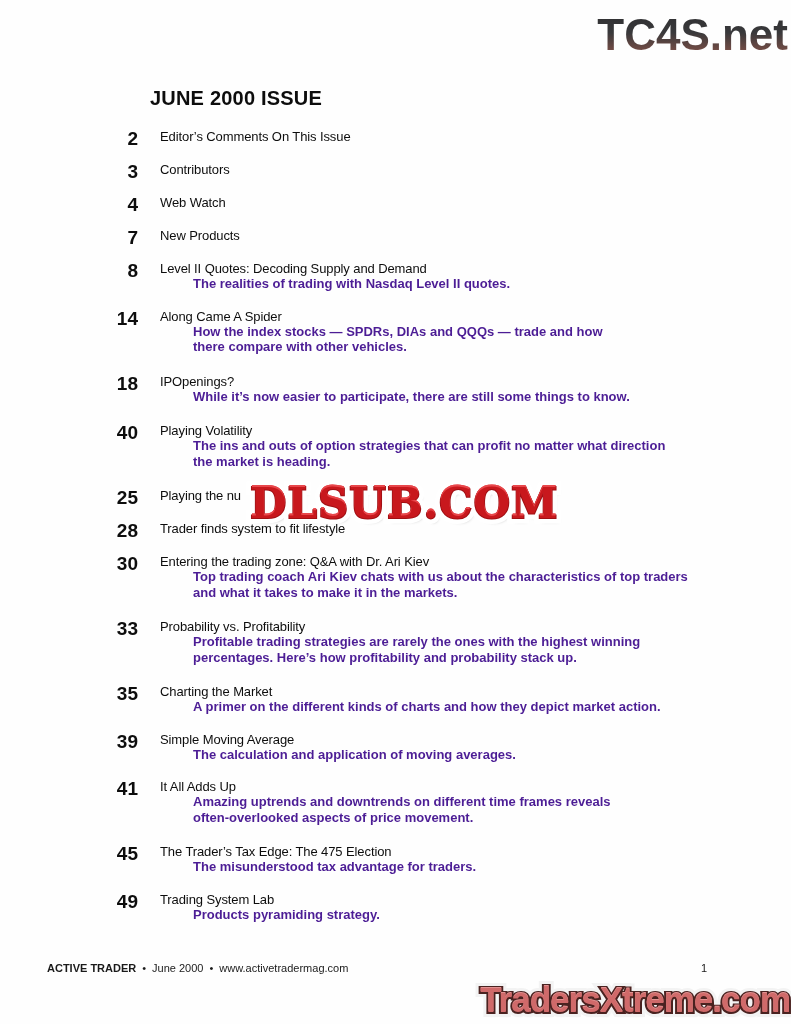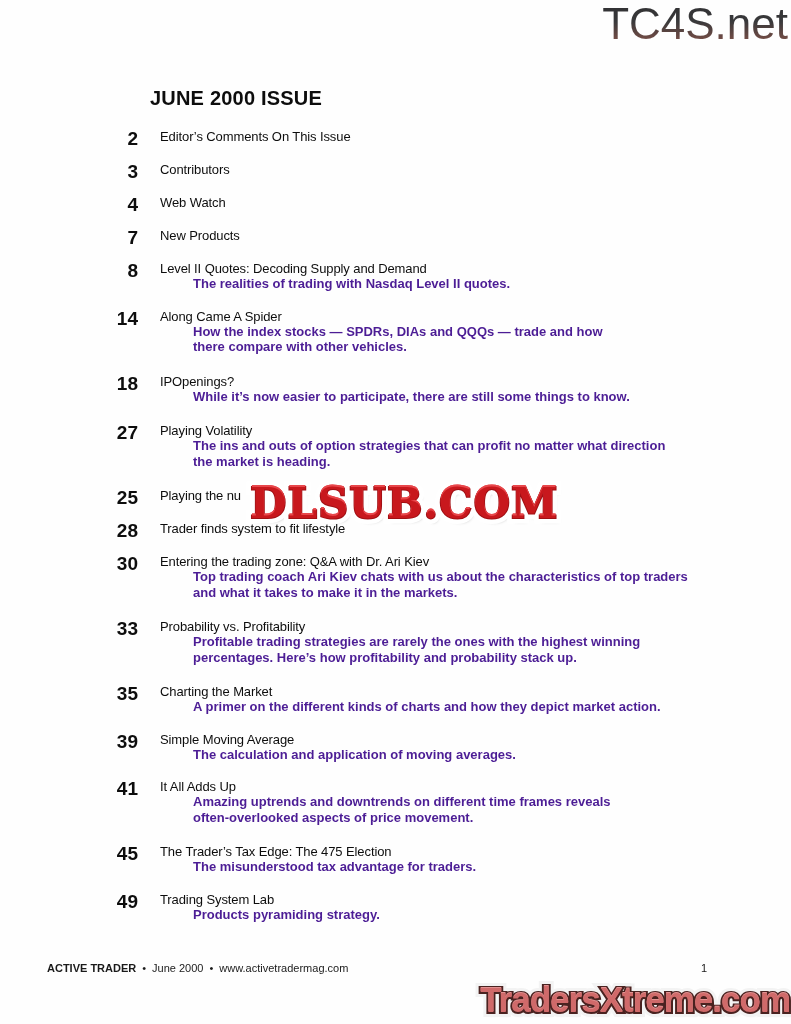--- a/index.html
+++ b/index.html
@@ -76,25 +76,25 @@
     top: 961px;
     right: 84px;
     font-size: 11px;
     line-height: 14px;
     color: #1a1a1a;
   }
 
   
   .wm-tc4s {
     position: absolute;
-    top: 0;
+    top: 11px;
     right: 3px;
     font-size: 44px;
     line-height: 48px;
-    font-weight: 400;
+    font-weight: 700;
     letter-spacing: 0px;
     background: linear-gradient(180deg, #2f2f31 0%, #39393b 45%, #6c4a44 78%, #95605a 100%);
     -webkit-background-clip: text;
     background-clip: text;
     color: transparent;
   }
 
   .wm-outlined {
     position: absolute;
     white-space: nowrap;
@@ -219,21 +219,21 @@
       <div class="num">18</div>
       <div class="entry-body">
         <div class="title">IPOpenings?</div>
         <div class="desc">
             <div class="desc-line">While it’s now easier to participate, there are still some things to know.</div>
           </div>
       </div>
     </div>
 
     <div class="entry d2">
-      <div class="num">27</div>
+      <div class="num">40</div>
       <div class="entry-body">
         <div class="title">Playing Volatility</div>
         <div class="desc">
             <div class="desc-line">The ins and outs of option strategies that can profit no matter what direction</div>
             <div class="desc-line">the market is heading.</div>
           </div>
       </div>
     </div>
 
     <div class="entry d0">

